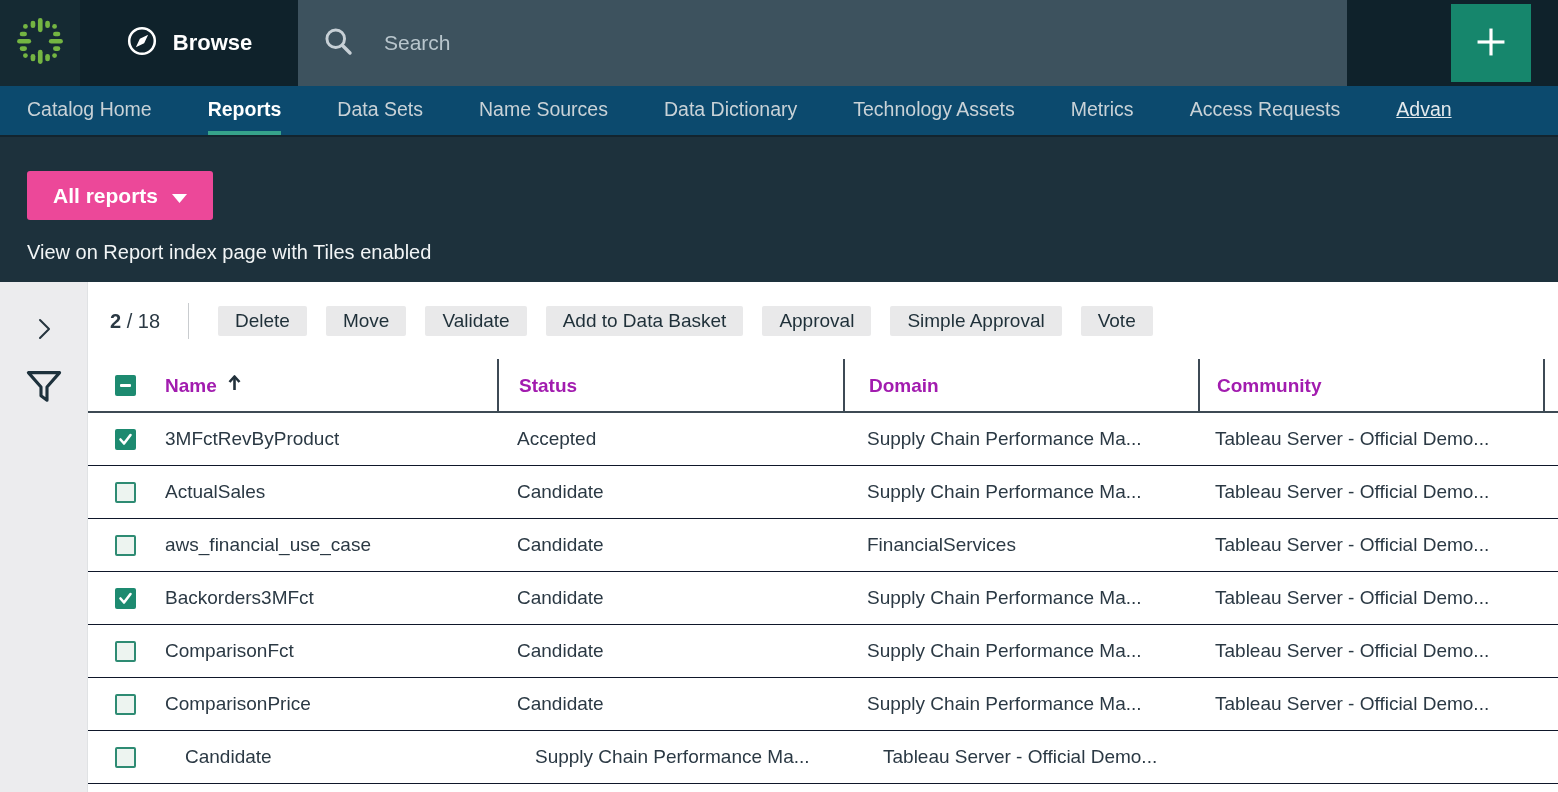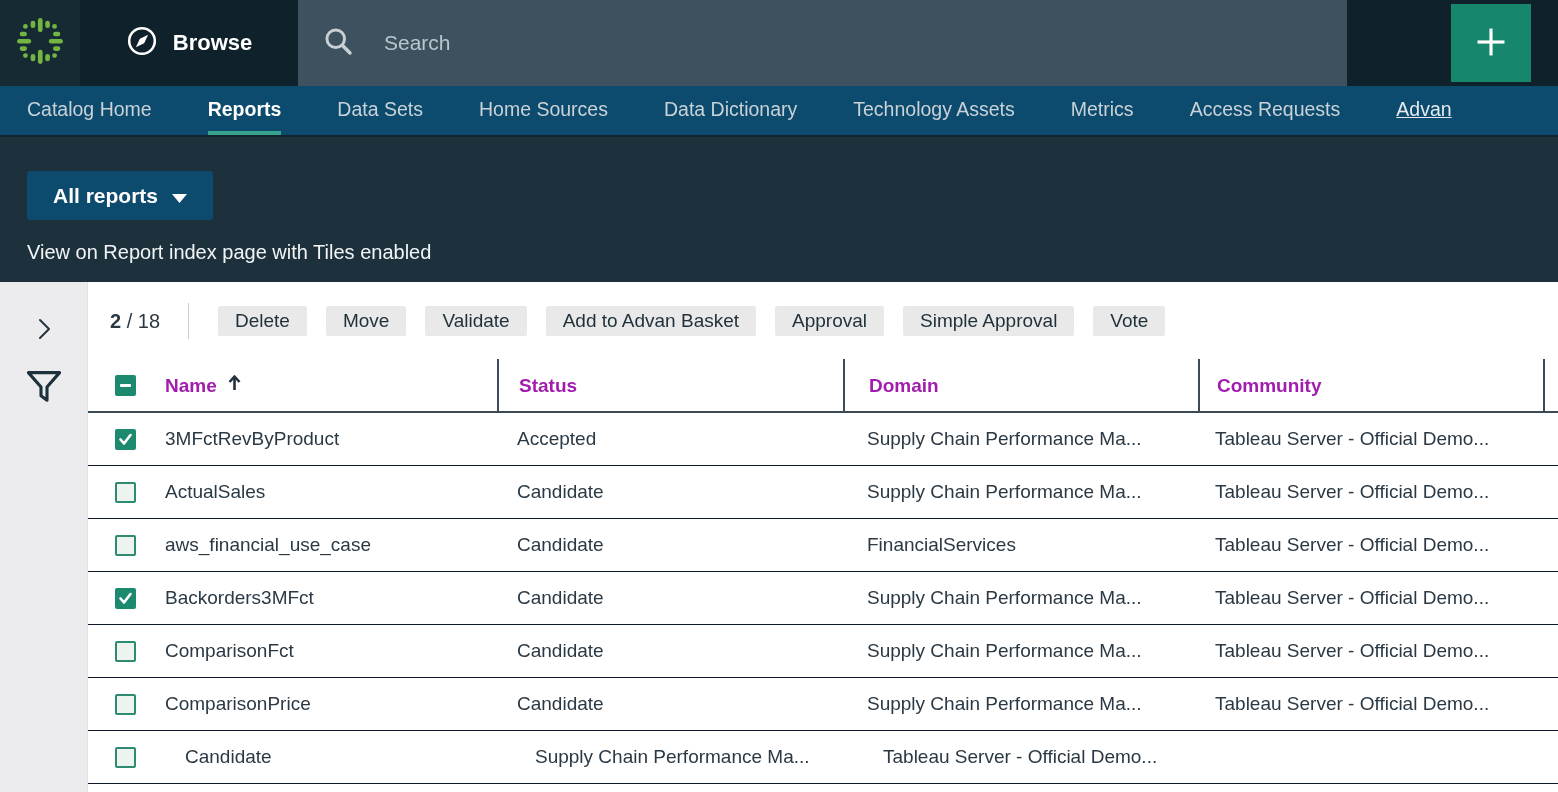--- a/index.html
+++ b/index.html
@@ -18,21 +18,21 @@
   .add-btn { width:80px; height:78px; margin:4px 27px 4px auto; background:#16866c; border:none; display:flex; align-items:center; justify-content:center; cursor:pointer; }
 
   
   .navbar { height:51px; background:#0c4a6e; display:flex; align-items:stretch; gap:56px; padding-left:27px; border-bottom:2px solid #13242e; overflow:hidden; flex:0 0 auto; white-space:nowrap; }
   .nav-tab { display:flex; align-items:center; color:#c9d2d7; font-size:19.5px; border-bottom:4px solid transparent; padding-top:2px; cursor:pointer; flex:0 0 auto; }
   .nav-tab.active { color:#ffffff; font-weight:700; border-bottom-color:#36a38b; }
   .nav-tab.link-style { text-decoration:underline; color:#e4eaed; }
 
   
   .banner { height:145px; background:#1d313c; padding-left:27px; flex:0 0 auto; }
-  .view-selector { margin-top:34px; height:49px; background:#0c4a6e; color:#ffffff; border:none; border-radius:3px; font-size:21px; font-weight:700; font-family:"Liberation Sans", sans-serif; display:inline-flex; align-items:center; gap:14px; padding:0 26px; cursor:pointer; }
+  .view-selector { margin-top:34px; height:49px; background:#ec4899; color:#ffffff; border:none; border-radius:3px; font-size:21px; font-weight:700; font-family:"Liberation Sans", sans-serif; display:inline-flex; align-items:center; gap:14px; padding:0 26px; cursor:pointer; }
   .banner-desc { margin-top:21px; color:#f2f5f6; font-size:20px; }
 
   
   .main { flex:1 1 auto; display:flex; min-height:0; }
   .side-rail { width:88px; background:#ececee; border-right:1px solid #e0e2e4; display:flex; flex-direction:column; align-items:center; padding-top:26px; flex:0 0 auto; }
   .rail-btn { width:44px; height:44px; display:flex; align-items:center; justify-content:center; cursor:pointer; background:transparent; border:none; }
   .rail-btn + .rail-btn { margin-top:14px; }
 
   .content { flex:1 1 auto; background:#ffffff; padding-top:15px; min-width:0; }
 
@@ -124,21 +124,21 @@
       <div class="nav-tab">
       <span>Catalog Home</span>
     </div>
       <div class="nav-tab active">
       <span>Reports</span>
     </div>
       <div class="nav-tab">
       <span>Data Sets</span>
     </div>
       <div class="nav-tab">
-      <span>Home Sources</span>
+      <span>Name Sources</span>
     </div>
       <div class="nav-tab">
       <span>Data Dictionary</span>
     </div>
       <div class="nav-tab">
       <span>Technology Assets</span>
     </div>
       <div class="nav-tab">
       <span>Metrics</span>
     </div>
@@ -179,21 +179,21 @@
           </svg>
         </span>
       </button>
     </div>
 
     <div class="content">
 
       <div class="toolbar">
         <div class="sel-count"><b>2</b><span> / 18</span></div>
         <div class="toolbar-divider"></div>
-        <span id="tb-buttons"><button class="tb-btn">Delete</button><button class="tb-btn">Move</button><button class="tb-btn">Validate</button><button class="tb-btn">Add to Advan Basket</button><button class="tb-btn">Approval</button><button class="tb-btn">Simple Approval</button><button class="tb-btn">Vote</button></span>
+        <span id="tb-buttons"><button class="tb-btn">Delete</button><button class="tb-btn">Move</button><button class="tb-btn">Validate</button><button class="tb-btn">Add to Data Basket</button><button class="tb-btn">Approval</button><button class="tb-btn">Simple Approval</button><button class="tb-btn">Vote</button></span>
       </div>
 
       <div class="tbl">
         <div class="tbl-header">
           <div class="col-check">
             <div class="cb indeterminate">
               <span class="minus-bar"></span>
             </div>
           </div>
           <div class="col-name">

